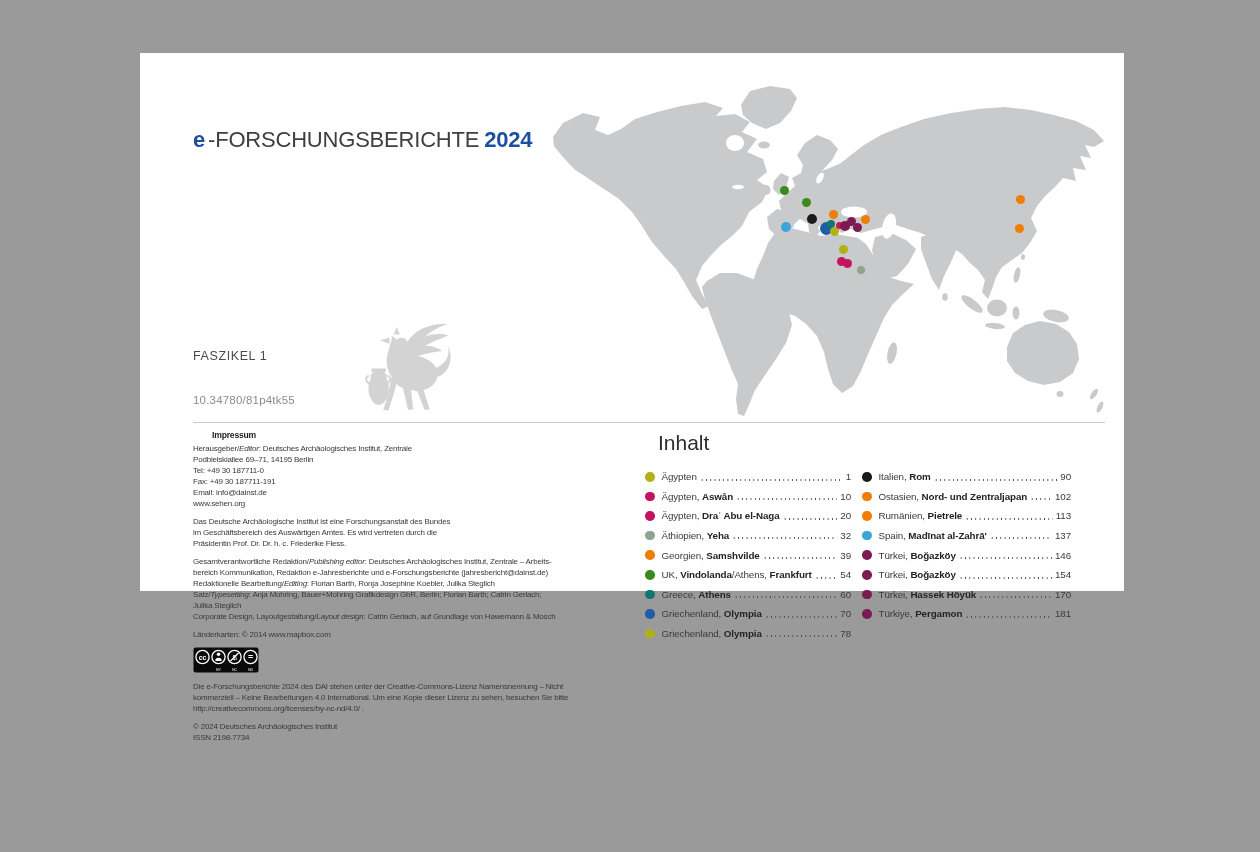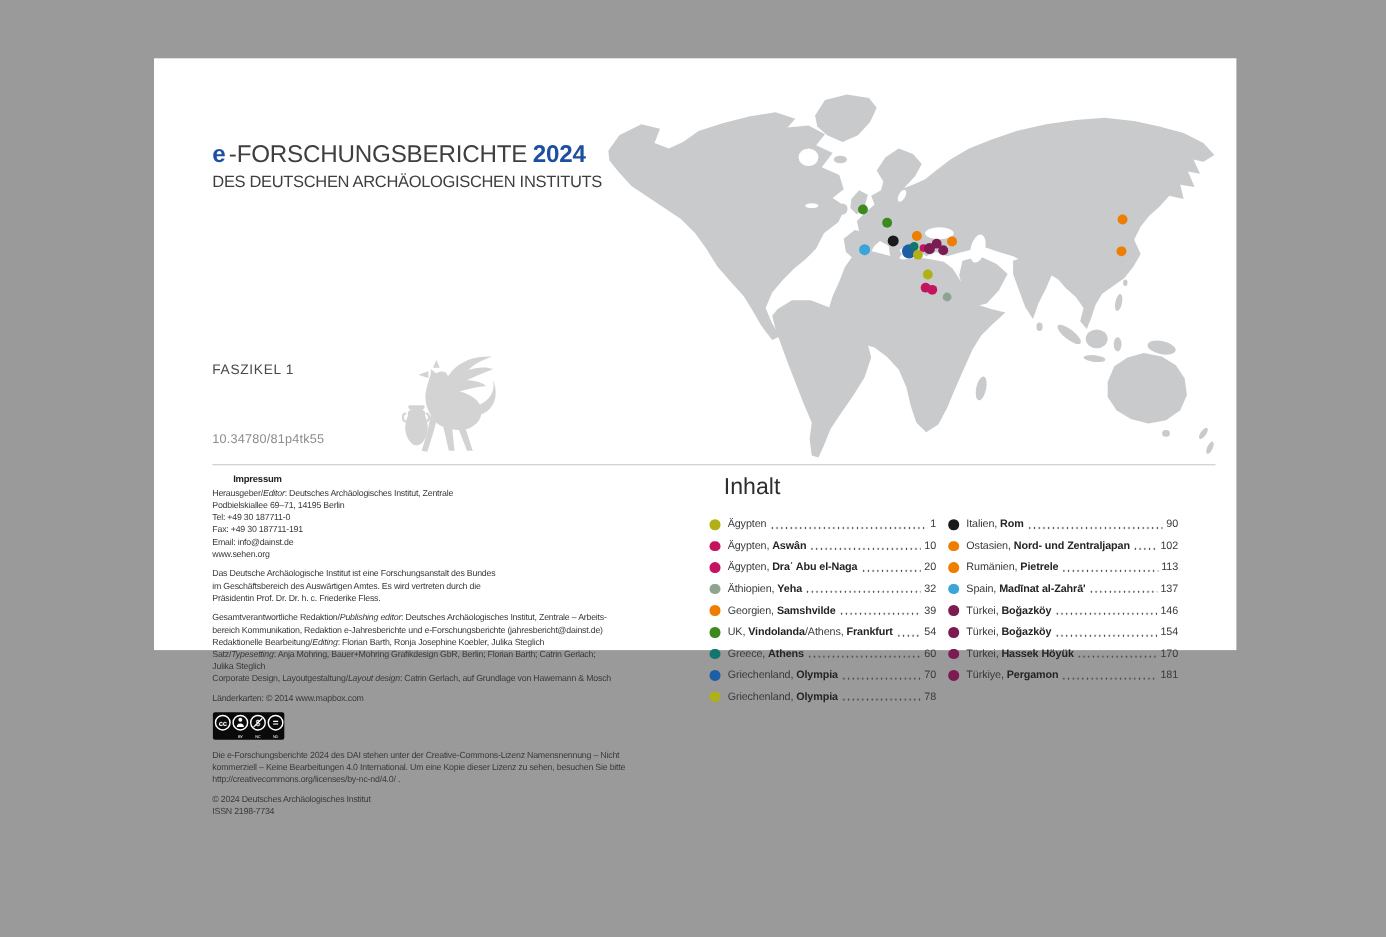--- a/index.html
+++ b/index.html
@@ -21,21 +21,21 @@
   .titleblock{position:absolute;left:53px;top:74px;color:var(--text-dark,#3f3f3f);}
   .t1{font-size:22px;letter-spacing:-0.2px;white-space:nowrap;}
   .t1 .main{margin:0 5px 0 3px;}
   .blue{color:var(--accent-blue,#1c4f9f);}
   .b{font-weight:bold;}
   .i{font-style:italic;}
   .t2{font-size:15px;letter-spacing:-0.3px;margin-top:4px;white-space:nowrap;}
   .t3{font-size:12px;margin-top:14px;white-space:nowrap;}
   .t3 .mid{margin-right:4px;}
   
-  .fascicle{position:absolute;left:53px;top:276px;font-size:12.5px;letter-spacing:0.6px;color:#4a4a4a;}
+  .fascicle{position:absolute;left:53px;top:296px;font-size:12.5px;letter-spacing:0.6px;color:#4a4a4a;}
   .griffin{position:absolute;left:212px;top:268px;width:108px;height:98px;}
   .doi{position:absolute;left:53px;top:341px;font-size:11.5px;color:var(--doi-gray,#8c8c8c);letter-spacing:0.2px;}
   .divider{position:absolute;left:53px;top:369px;width:912px;height:1px;background:var(--divider,#c9c9c9);}
   
   .impressum{position:absolute;left:53px;top:377px;width:470px;color:#3a3a3a;
     font-size:8px;letter-spacing:-0.2px;line-height:11px;}
   .imp-heading{font-weight:bold;font-size:8.6px;margin-bottom:2px;color:#1f1f1f;padding-left:19px;}
   .imp-block{margin-bottom:7px;}
   .imp-line{white-space:nowrap;}
   .cc-badge{display:block;width:66px;height:26px;margin:6px 0 8px 0;}
@@ -132,21 +132,20 @@
         <span style="left: 293.5px; top: 159.5px; width: 9px; height: 9px; background: rgb(177, 177, 23);"></span>
         <span style="left: 291.5px; top: 171.5px; width: 9px; height: 9px; background: rgb(196, 20, 95);"></span>
         <span style="left: 297.5px; top: 173.5px; width: 9px; height: 9px; background: rgb(196, 20, 95);"></span>
         <span style="left: 312px; top: 181px; width: 8px; height: 8px; background: rgb(143, 163, 145);"></span>
         <span style="left: 470.5px; top: 109.5px; width: 9px; height: 9px; background: rgb(239, 125, 0);"></span>
         <span style="left: 469.5px; top: 138.5px; width: 9px; height: 9px; background: rgb(239, 125, 0);"></span>
       </div>
 
     <div class="titleblock">
       <div class="t1"><span class="blue b">e</span><span class="main">-FORSCHUNGSBERICHTE</span><span class="blue b">2024</span></div>
-      <div class="t2">DES DEUTSCHEN ARCHÄOLOGISCHEN INSTITUTS</div>
     </div>
 
     <div class="fascicle">FASZIKEL 1</div>
 
     <svg class="griffin" viewBox="0 0 100 95" aria-hidden="true">
       <g fill="#d3d3d3">
         <path d="M16,46 h14 c1.5,1.5 0.5,3.5 -1.5,4 c2.5,1 3.5,3 2.5,5 c4,9 3,18 -2.5,24 c-2.5,3 -7.5,3 -10,0 c-5.5,-6 -6.5,-15 -2.5,-24 c-1,-2 0,-4 2.5,-5 c-2,-0.5 -3,-2.5 -1.5,-4 z"></path>
         <path d="M46,32 C52,12 68,2 90,3 C79,7 73,11 69,15 C77,12 85,12 91,14 C81,18 74,21 68,24 C75,24 81,26 85,29 C75,30 67,32 61,34 C65,36 68,38 70,41 C62,40 54,38 48,37 Z"></path>
         <path d="M78,46 C88,42 93,34 91,24 C96,36 93,49 81,54 Z"></path>
         <path d="M34,40 C42,33 58,31 68,36 C78,40 83,48 80,56 C78,62 72,66 67,67 L73,86 L68,86 L61,68 L55,67 L57,86 L52,86 L47,65 C42,63 38,59 36,54 Z"></path>

